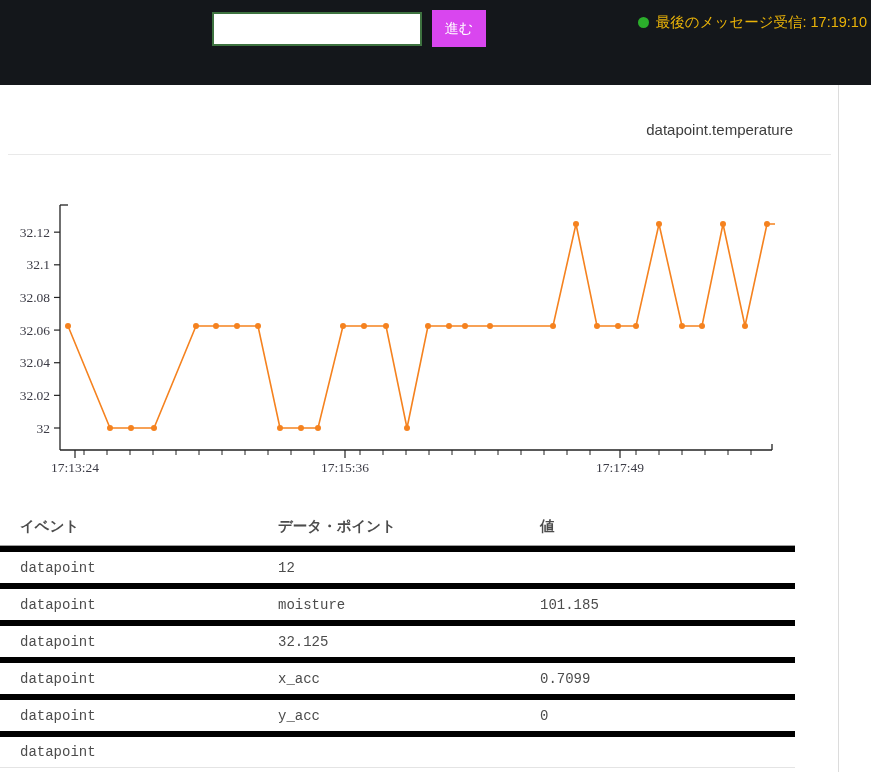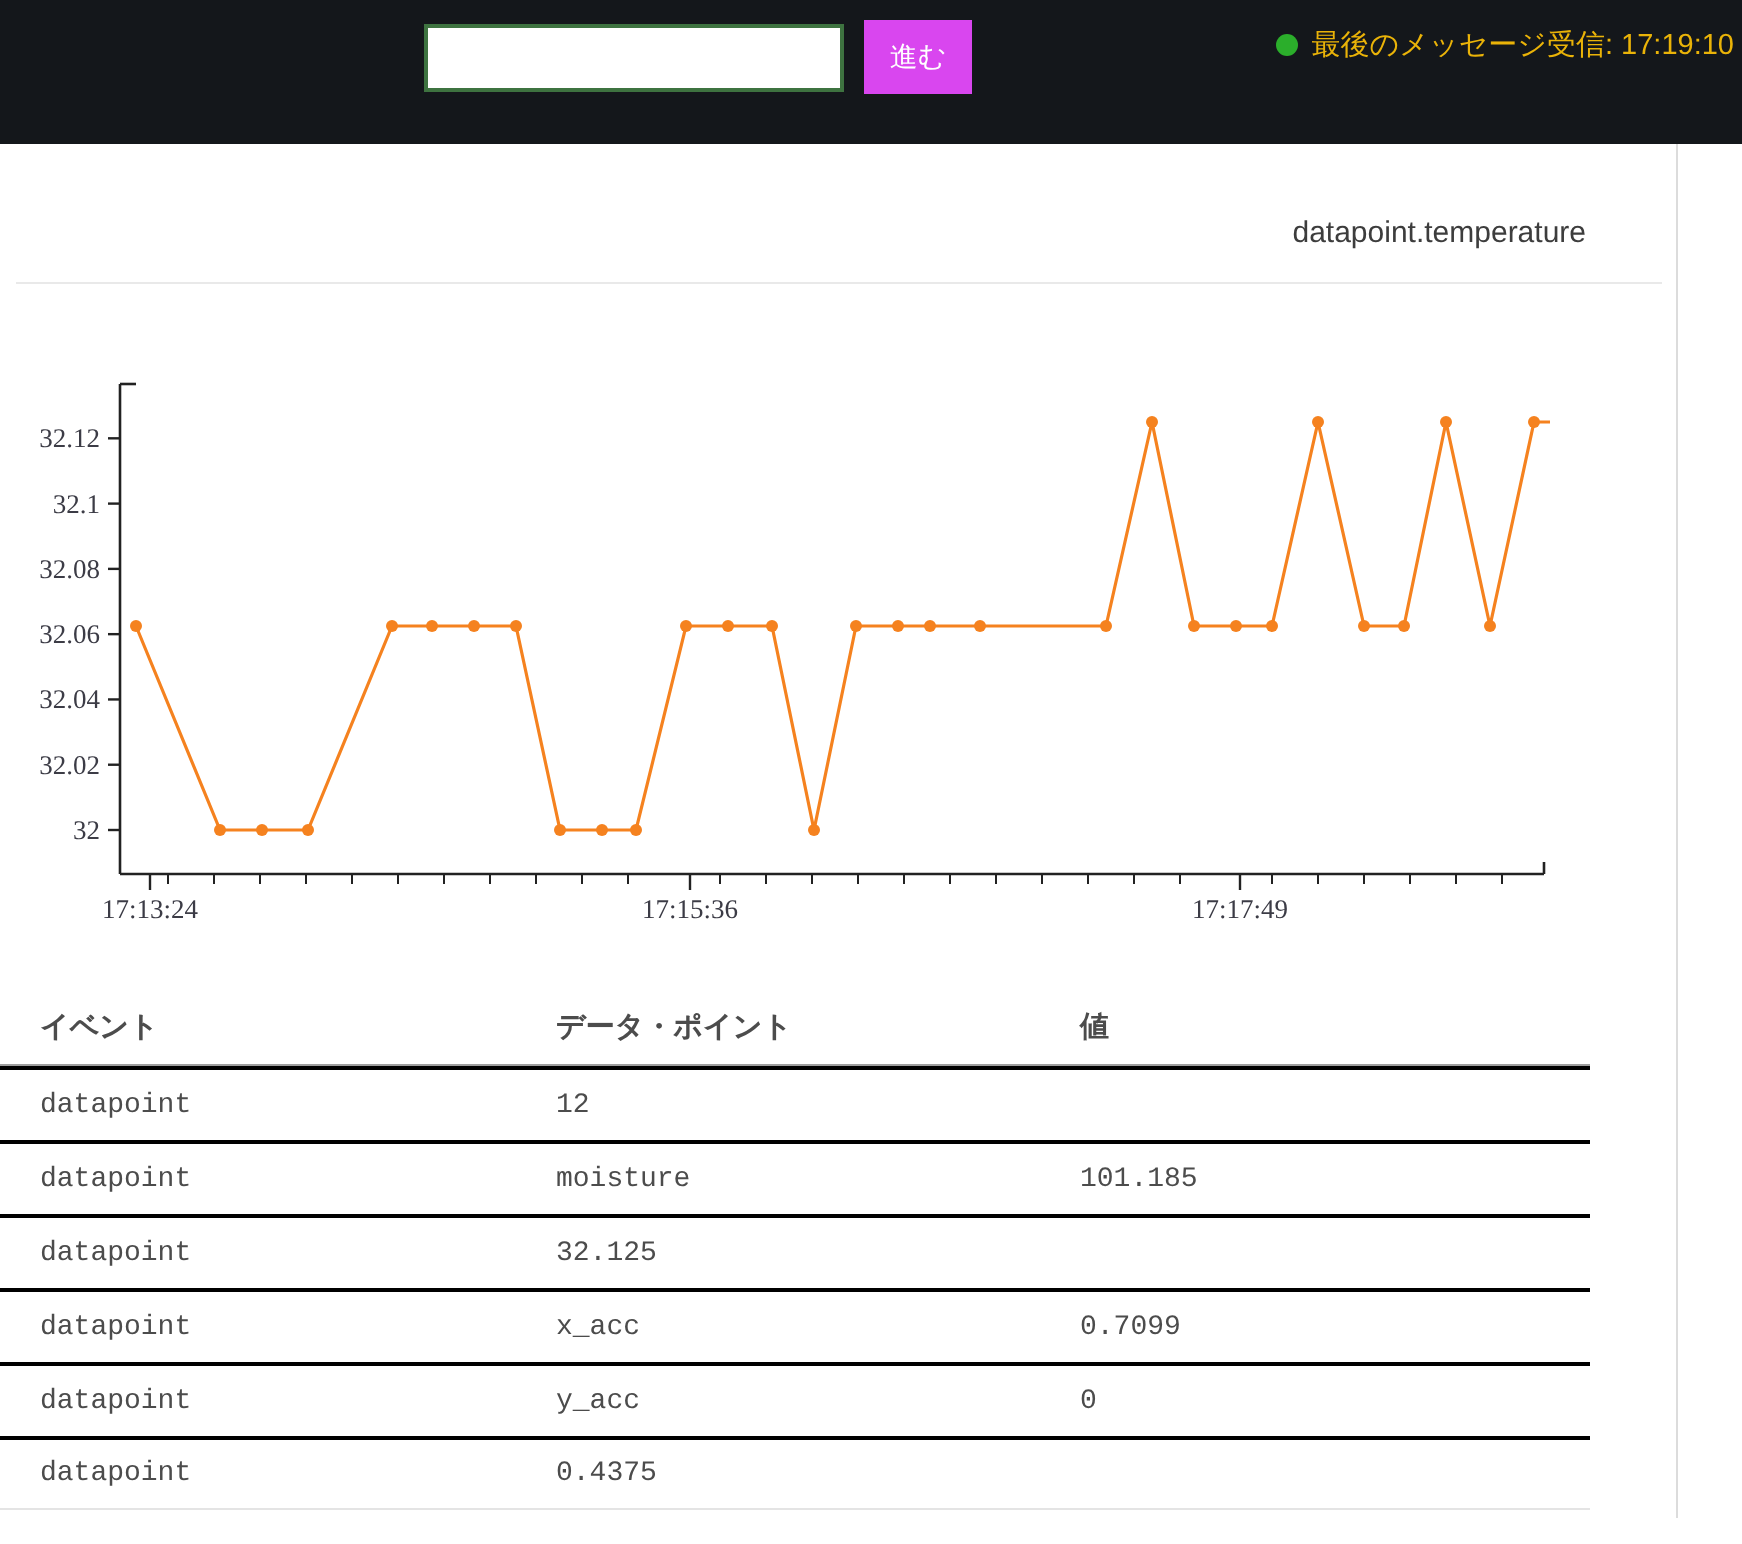--- a/index.html
+++ b/index.html
@@ -14,36 +14,36 @@
     font-size: 14px; color: #222; padding: 0 8px; border-radius: 0; }
   .go-button { position: absolute; left: 432px; top: 10px; width: 54px; height: 37px;
     background: #d946ef; color: #ffffff; border: none; font-size: 14px;
     font-family: "Liberation Sans", sans-serif; cursor: pointer; }
   .status { position: absolute; right: 4px; top: 13px; display: flex;
     align-items: center; gap: 7px; }
   .status-dot { width: 11px; height: 11px; border-radius: 50%; background: #2bae2b; }
   .status-text { color: #eab308; font-size: 14.5px; white-space: nowrap; }
 
   
-  .content { position: absolute; left: 0; top: 72px; width: 871px; height: 687px;
+  .content { position: absolute; left: 0; top: 85px; width: 871px; height: 687px;
     background: #ffffff; }
   .right-border { position: absolute; left: 838px; top: 0px; width: 1px;
     height: 687px; background: #dcdcdc; }
 
   .panel-title-row { position: absolute; left: 8px; top: 0px; width: 823px;
     height: 70px; border-bottom: 1px solid #e9e9e9; }
   .panel-title { position: absolute; right: 38px; top: 36px; font-size: 15px;
     color: #3d3d3d; }
 
   .chart-wrap { position: absolute; left: 0; top: 80px; width: 838px; height: 310px; }
 
   
   .data-table { position: absolute; left: 0px; top: 423px; width: 795px; font-family: Liberation Mono, monospace; }
   .t-row { display: grid; grid-template-columns: 258px 262px 1fr; align-items: center;
-    height: 37px; border-top: 2px solid #000000; }
+    height: 37px; border-top: 6px solid #000000; }
   .t-row.head { height: 38px; border-top: none; border-bottom: 1px solid #9e9e9e;
     font-weight: bold; color: #1e1e1e; }
   .t-row.head .t-cell { font-size: 14.5px; }
   .t-cell { padding-left: 20px; font-size: 14px; color: #4c4c4c; white-space: nowrap; }
   .t-row.last { border-bottom: 1px solid #e4e4e4; }
 
   svg text { font-family: "Liberation Serif", serif; }
 </style>
 </head>
 <body>
@@ -175,19 +175,18 @@
           <div class="t-cell">x_acc</div>
           <div class="t-cell">0.7099</div>
         </div>
         <div class="t-row">
           <div class="t-cell">datapoint</div>
           <div class="t-cell">y_acc</div>
           <div class="t-cell">0</div>
         </div>
         <div class="t-row last">
           <div class="t-cell">datapoint</div>
-          <div class="t-cell">0.4375</div>
         </div>
       </div>
   </div>
 
   <div class="right-border"></div>
 </div>
 
 </body></html>

